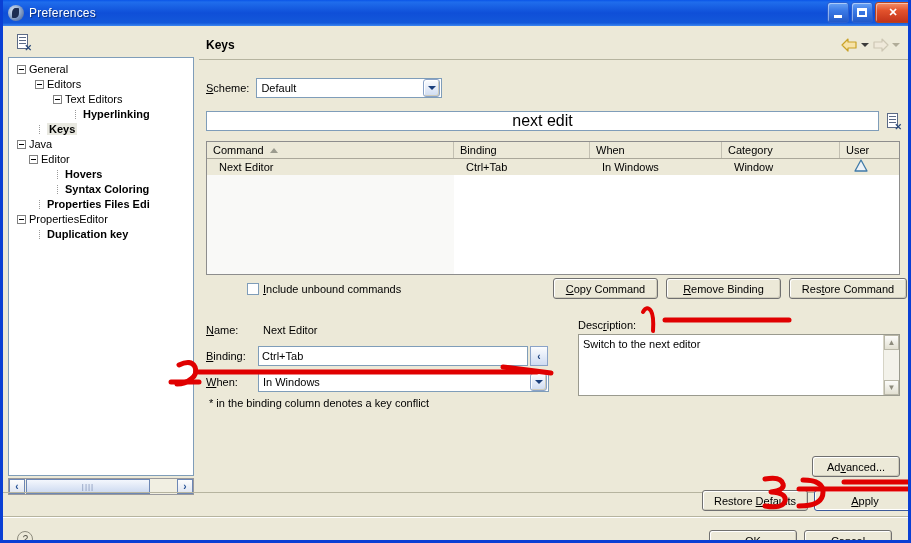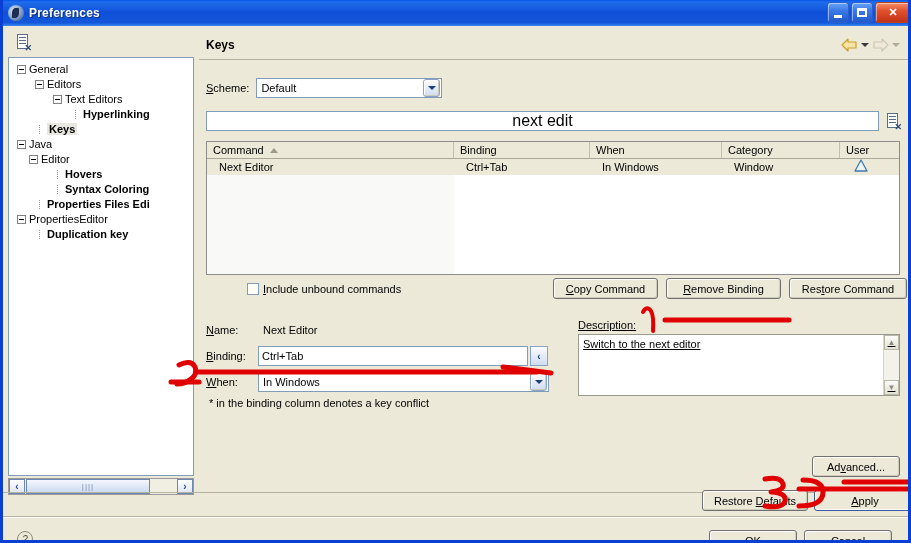--- a/index.html
+++ b/index.html
@@ -33,21 +33,21 @@
     border-radius: 50%;
     background: radial-gradient(circle at 35% 35%, #dbe6f6 0%, #8fa9cf 45%, #36508a 100%);
     position: relative; flex: none;
   }
   #title-icon::after {
     content: ""; position: absolute; left: 4px; top: 3px;
     width: 7px; height: 10px; border-radius: 50% 10% 50% 10%;
     background: #1d2d52;
   }
   #title-text {
-    color: #ffffff; font-weight: bold; font-size: 12px;
+    color: #ffffff; font-weight: normal; font-size: 12px;
     text-shadow: 1px 1px 1px rgba(0,0,0,0.45);
     letter-spacing: 0.2px;
   }
   #win-btns {
     position: absolute; right: 3px; top: 2px;
     display: flex; gap: 2px;
   }
   .win-btn {
     width: 22px; height: 21px;
     border: 1px solid #2a5fd0;
@@ -350,21 +350,21 @@
     width: 18px; height: 20px; margin-left: 2px;
     background: linear-gradient(to bottom,#fbfcfe,#cfdcf2);
     border: 1px solid #8aa3c8;
     display: flex; align-items: center; justify-content: center;
     color: #1a3f7d; font-size: 10px; font-weight: bold;
   }
   #when-combo { width: 291px; }
   #conflict-note { font-size: 11px; color: #000; margin-top: 2px; padding-left: 3px; }
 
   
-  #desc-wrap { position: absolute; left: 379px; top: 293px; width: 320px; text-decoration: underline; }
+  #desc-wrap { position: absolute; left: 379px; top: 293px; width: 320px; }
   #desc-label { font-size: 11px; margin-bottom: 3px; }
   #desc-box {
     width: 322px; height: 62px;
     border: 1px solid #9a9a8e;
     background: #ffffff;
     display: flex;
   }
   #desc-text {
     flex: 1; font-size: 11px; color: #000;
     padding: 3px 4px; white-space: nowrap; overflow: hidden;

